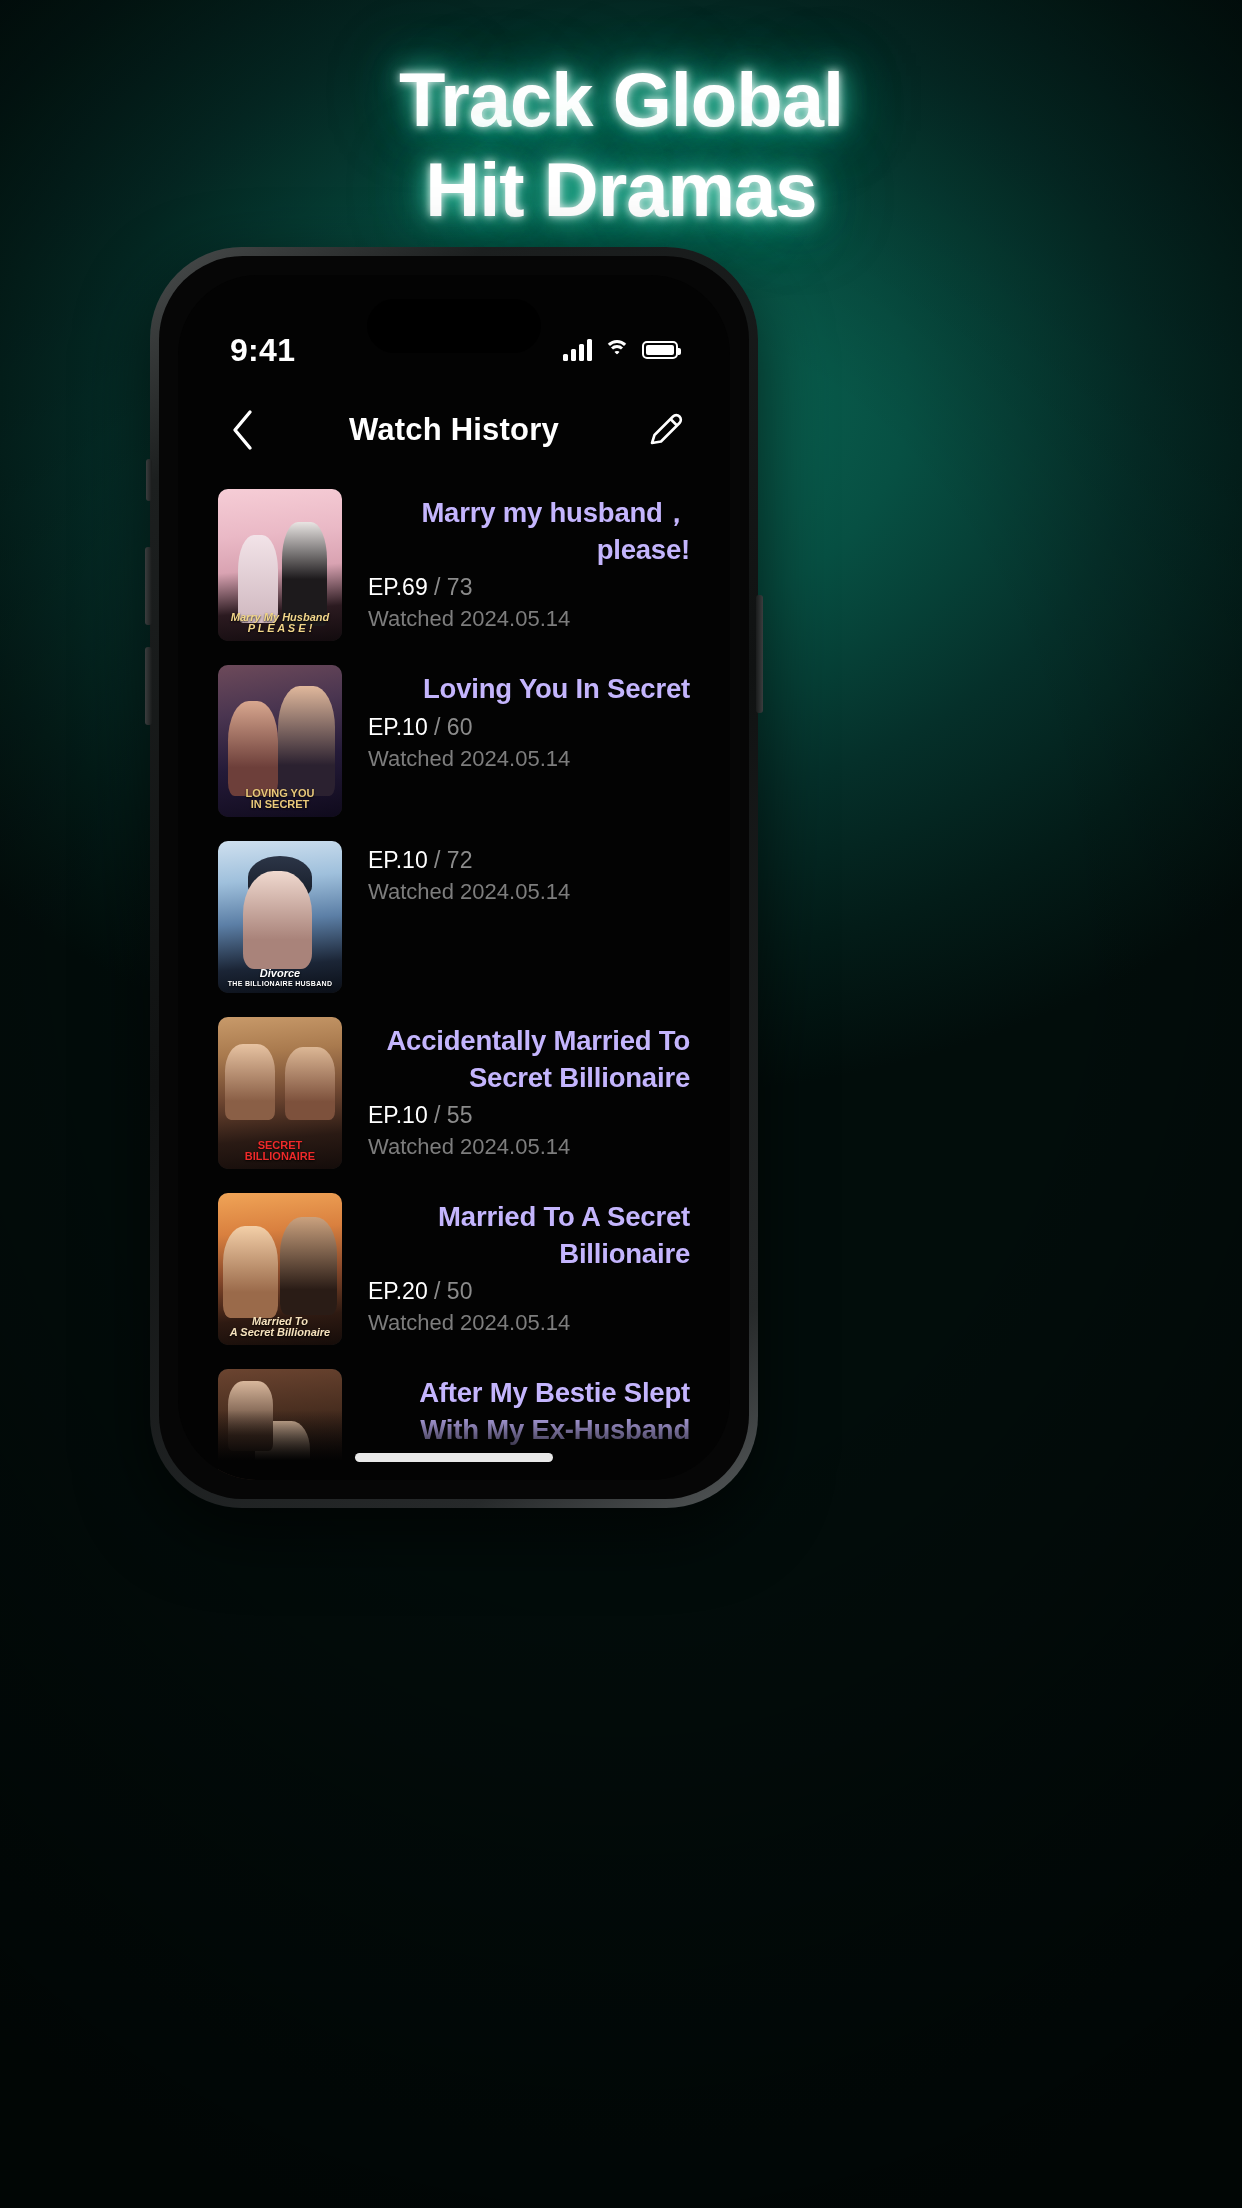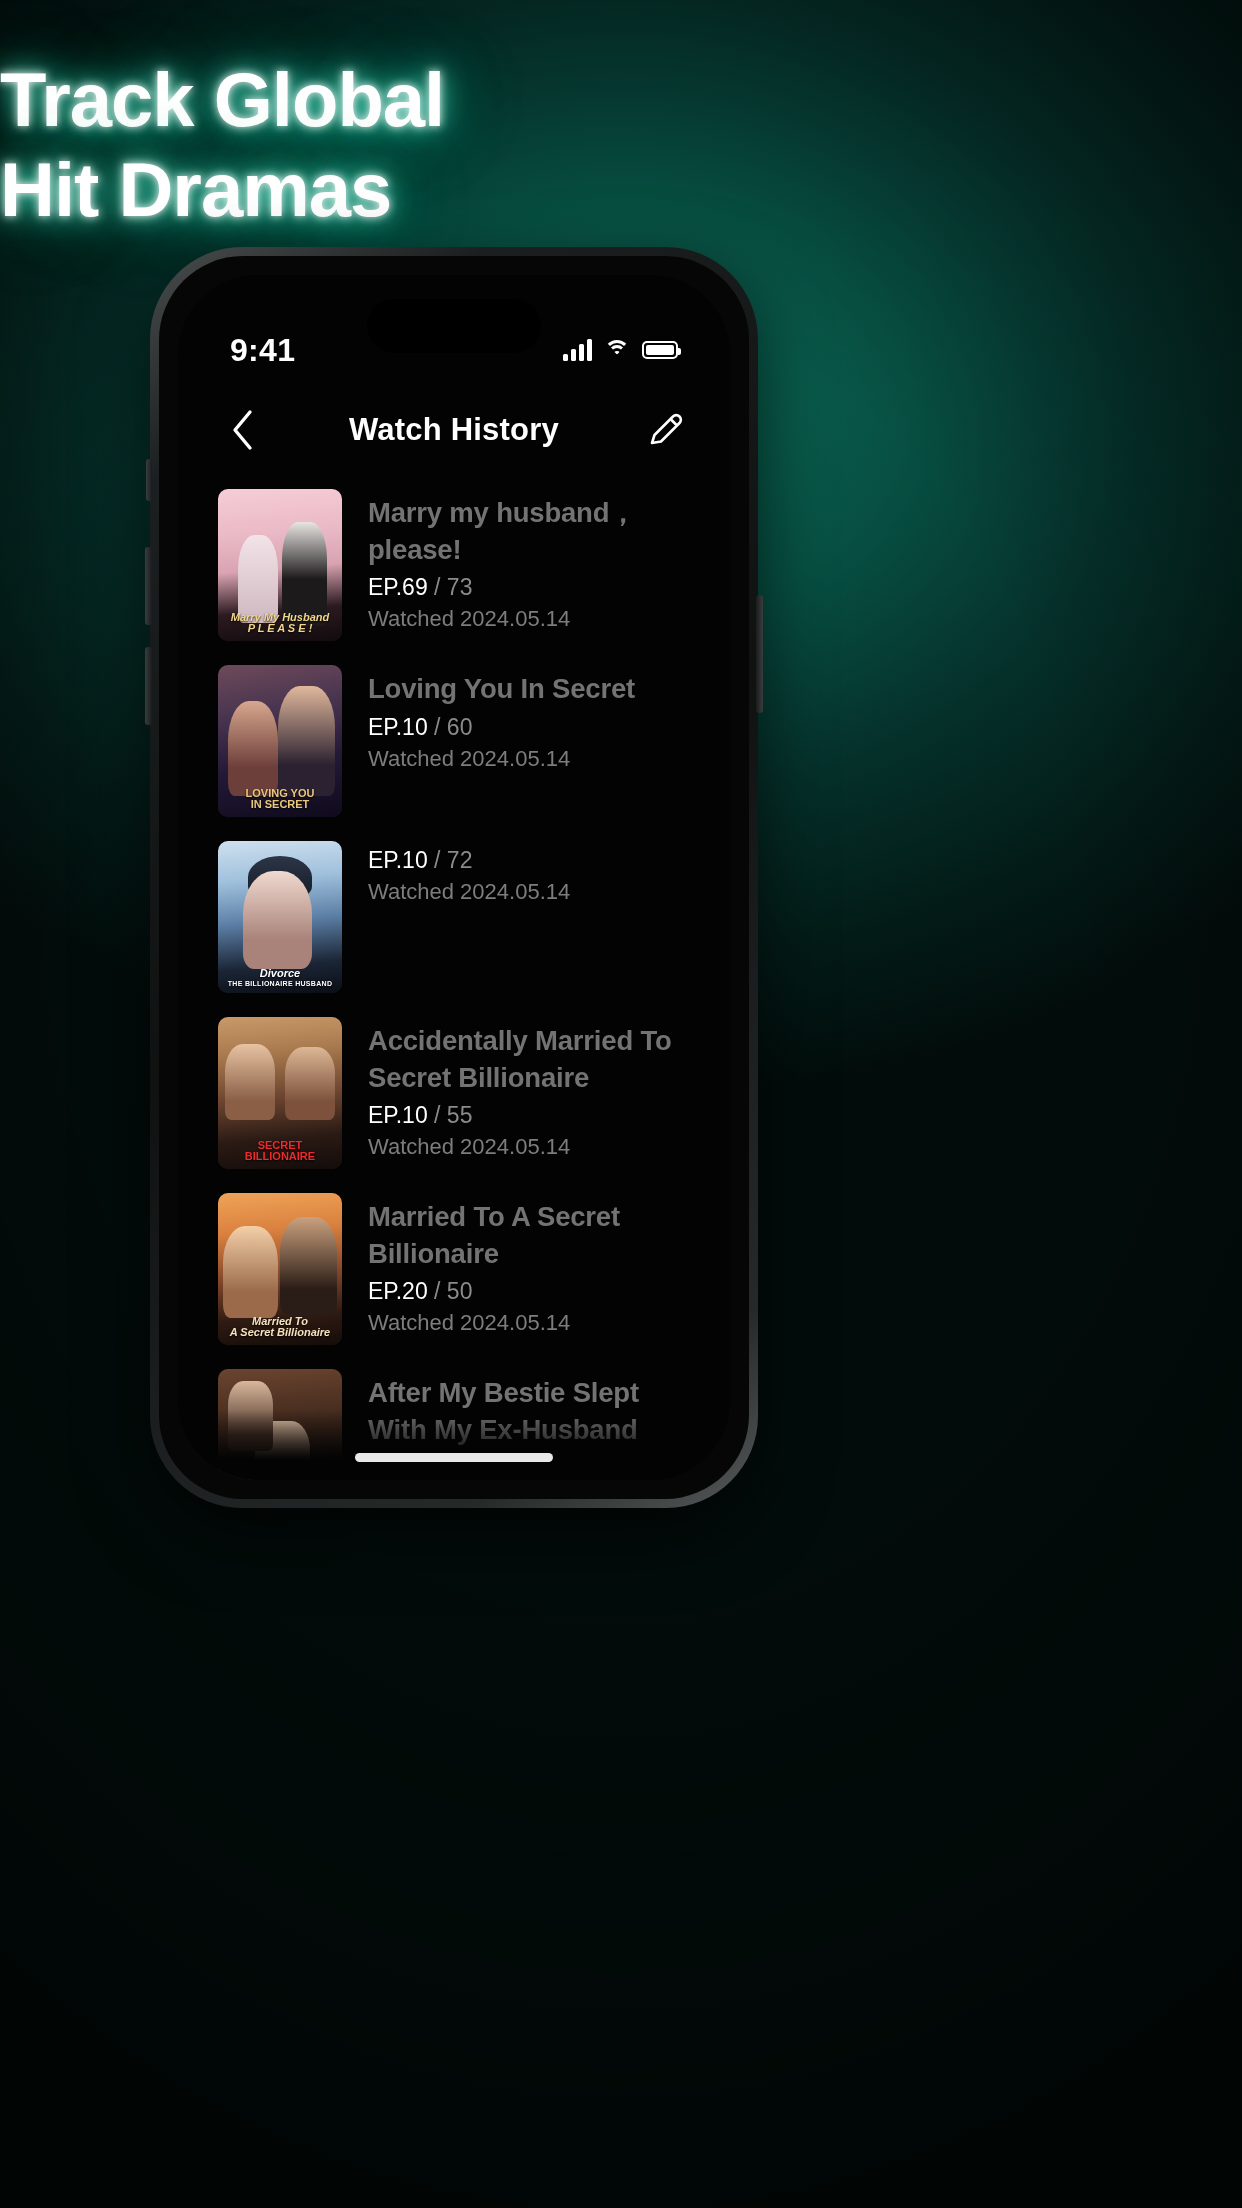--- a/index.html
+++ b/index.html
@@ -18,21 +18,21 @@
       linear-gradient(160deg,#042019 0%,#031512 100%);
   }
   .bg-vignette {
     position:absolute; inset:0;
     background:radial-gradient(ellipse 1100px 1400px at 50% 40%, rgba(0,0,0,0) 40%, rgba(0,0,0,0.55) 100%);
   }
 
   
   .headline {
     position:absolute; top:62px; left:0; width:100%;
-    text-align:left;
+    text-align:center;
     font-size:76px; line-height:1.0;
     font-weight:700;
     color:#ffffff;
     letter-spacing:-1px;
     text-shadow:
       0 0 10px rgba(255,255,255,0.95),
       0 0 26px rgba(90,255,215,0.85),
       0 0 52px rgba(25,220,175,0.65),
       0 0 90px rgba(10,180,145,0.45);
   }
@@ -146,23 +146,24 @@
   .thumb .art { position:absolute; inset:0; }
   .thumb .cap {
     position:absolute; left:0; right:0; bottom:6px;
     text-align:center;
     font-size:11px; font-weight:700; line-height:1.05;
     text-shadow:0 1px 2px rgba(0,0,0,0.9);
     padding:0 4px;
   }
   .meta { flex:1; min-width:0; padding-top:6px; }
   .title {
-    color:#737373; font-size:27.5px; font-weight:700;
+    color:#c4b5fd; font-size:27.5px; font-weight:700;
     line-height:1.33; letter-spacing:-0.2px;
     margin-bottom:6px;
+    text-align:right;
   }
   .ep { font-size:23px; font-weight:400; color:#fff; margin-bottom:5px; }
   .ep .total { color:#8b8b8b; }
   .watched { font-size:22px; color:#7d7d7d; font-weight:400; }
 
   
   .a1 { background:linear-gradient(175deg,#f6cdd6 0%,#eab9c6 30%,#d9a3b2 52%,#2b1a20 78%,#120b0e 100%); }
   .a1:after{content:"";position:absolute;left:16%;top:30%;width:32%;height:58%;
             background:linear-gradient(180deg,#f2e3e8,#cfb7bf);border-radius:40% 40% 12% 12%;}
   .a1:before{content:"";position:absolute;left:52%;top:22%;width:36%;height:68%;

